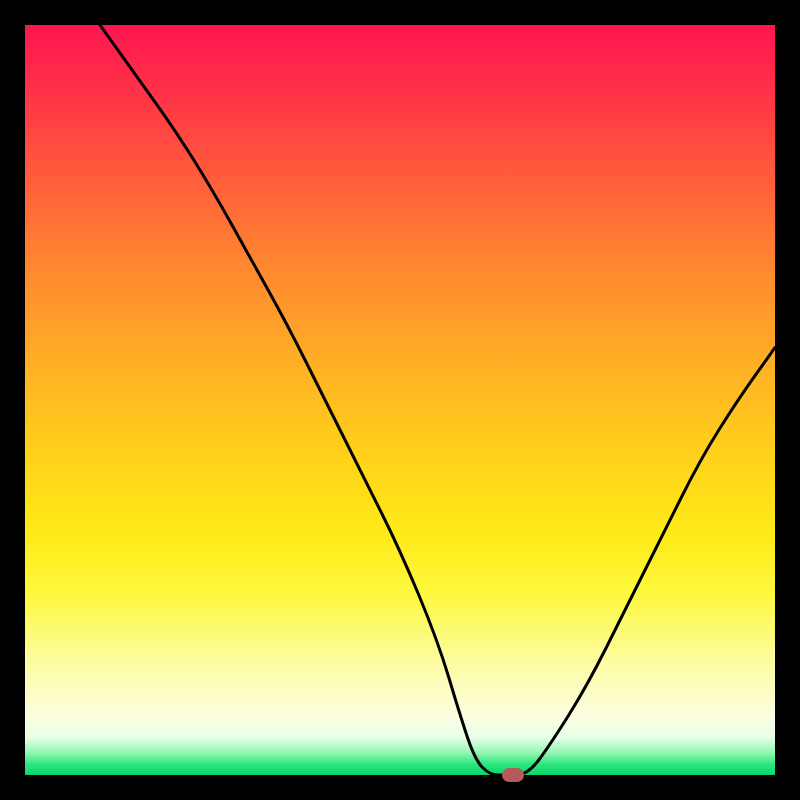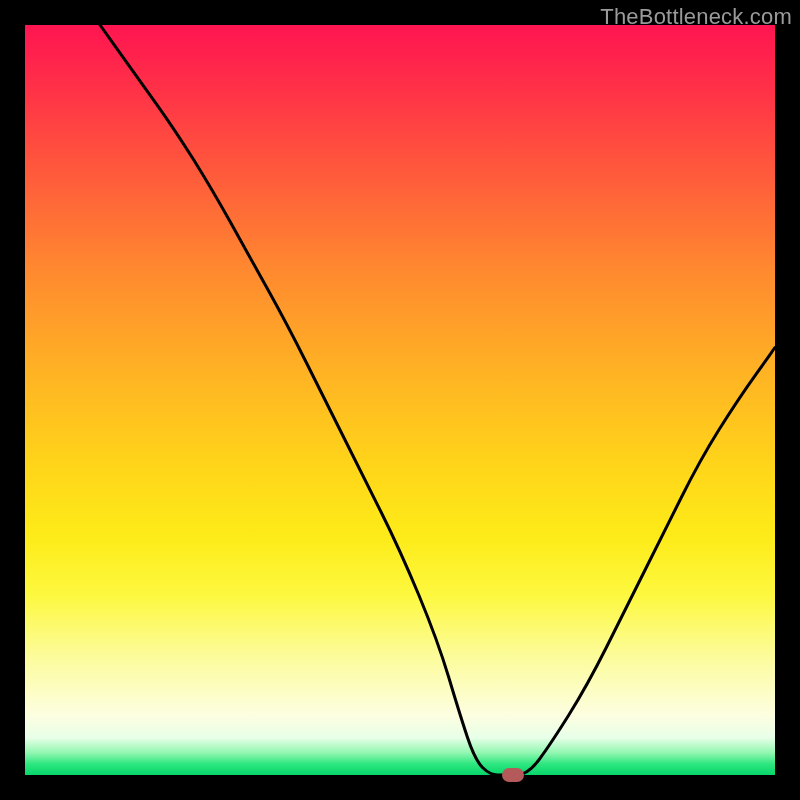--- a/index.html
+++ b/index.html
@@ -77,15 +77,14 @@
 
     <svg class="curve" viewBox="0 0 750 750" preserveAspectRatio="none">
 
       <path id="curve-path" d="M 75.0 0.0 Q 75.0 0.0 93.8 26.3 Q 112.5 52.5 131.3 78.8 Q 150.0 105.0 168.8 135.0 Q 187.5 165.0 206.3 198.8 Q 225.0 232.5 243.8 266.3 Q 262.5 300.0 281.3 337.5 Q 300.0 375.0 318.8 412.5 Q 337.5 450.0 356.3 487.5 Q 375.0 525.0 393.8 570.0 Q 412.5 615.0 423.8 652.5 Q 435.0 690.0 442.5 712.5 Q 450.0 735.0 457.5 742.5 Q 465.0 750.0 472.5 750.0 Q 480.0 750.0 491.3 750.0 Q 502.5 750.0 513.8 735.0 Q 525.0 720.0 543.8 690.0 Q 562.5 660.0 581.3 622.5 Q 600.0 585.0 618.8 547.5 Q 637.5 510.0 656.3 472.5 Q 675.0 435.0 693.8 405.0 Q 712.5 375.0 731.3 348.8 T 750.0 322.5" fill="none" stroke="#000" stroke-width="3" stroke-linecap="round" stroke-linejoin="round"></path>
     </svg>
 
     <div class="marker" id="marker" style="left: 487.5px; top: 750px; background: rgb(181, 90, 90);"></div>
 
   </div>
 
-  <div class="watermark">TheBottleneck.com</div>
 
 </div>
 
 </body></html>

